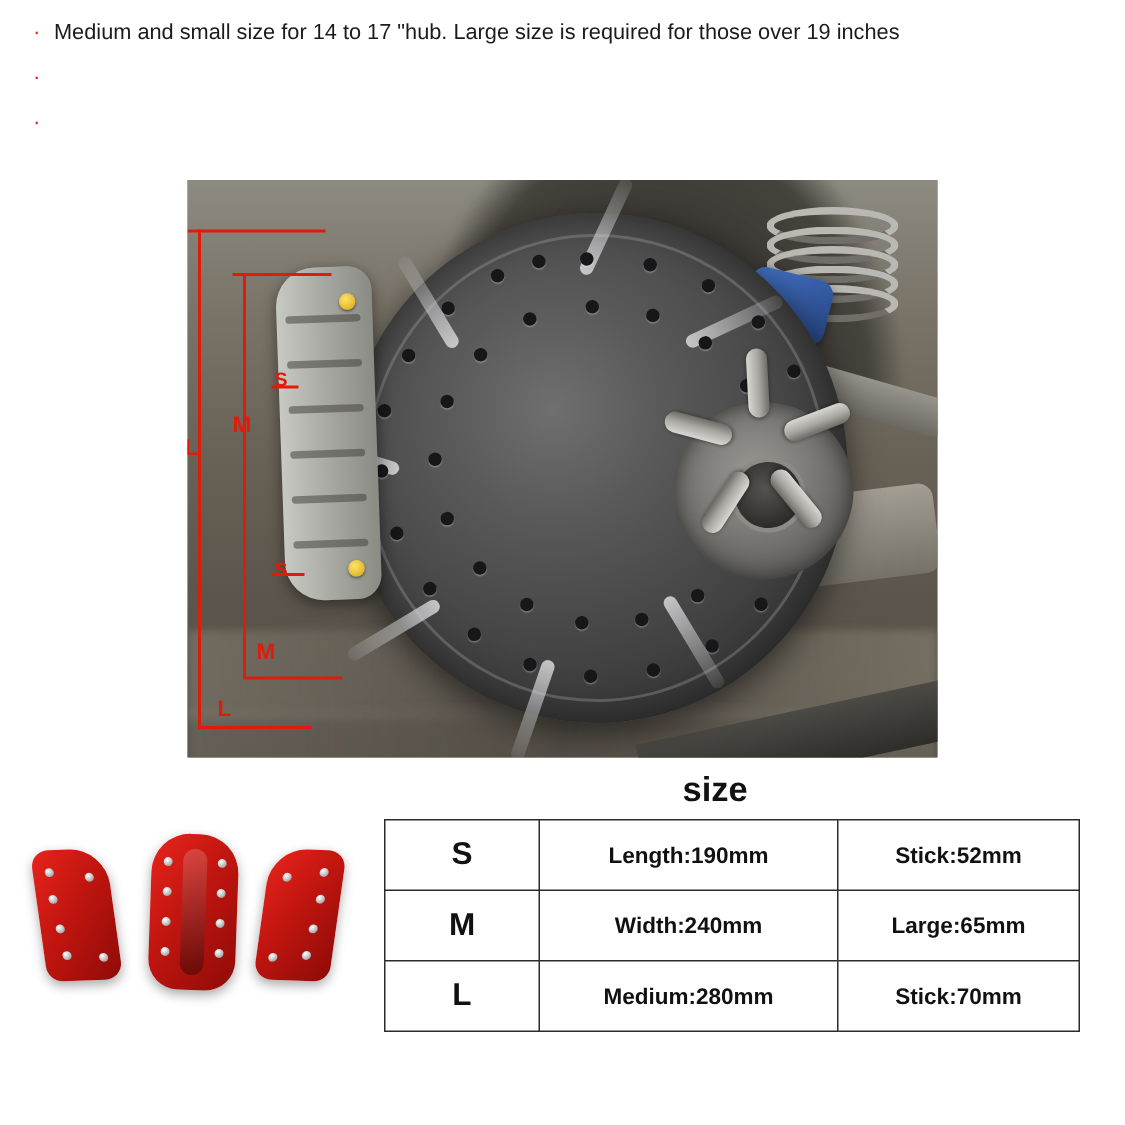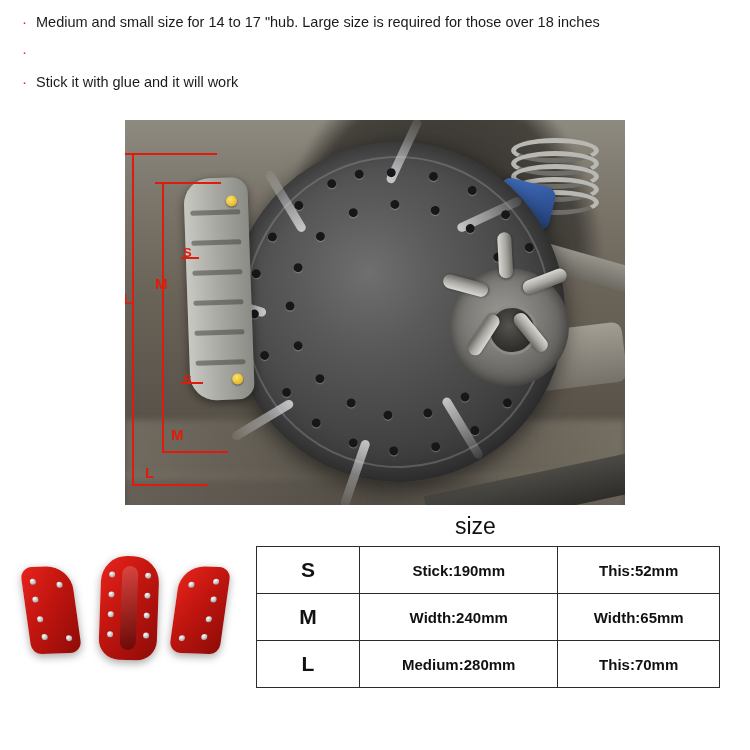--- a/index.html
+++ b/index.html
@@ -211,21 +211,21 @@
     font-family: "Liberation Sans", sans-serif;
   }
   .meas-label.small { font-size: 13px; }
 
   
   .size-title {
     position: absolute;
     left: 455px;
     top: 513px;
     font-size: 23px;
-    font-weight: normal;
+    font-weight: bold;
     color: #111;
   }
   table.size-table {
     position: absolute;
     left: 256px;
     top: 546px;
     width: 464px;
     border-collapse: collapse;
     background: #fff;
   }
@@ -290,28 +290,27 @@
     border-radius: 50%;
     background: radial-gradient(circle at 35% 30%, #ffffff, #b8b8b8 60%, #6d6d6d);
   }
 </style>
 </head>
 <body>
 
 <div class="bullets">
   <div class="bullet-row">
     <span class="bullet-dot">·</span>
-    <span class="bullet-text">Medium and small size for 14 to 17 "hub. Large size is required for those over 18 inches</span>
+    <span class="bullet-text">Medium and small size for 14 to 17 "hub. Large size is required for those over 19 inches</span>
   </div>
   <div class="bullet-row">
     <span class="bullet-dot">·</span>
   </div>
   <div class="bullet-row">
     <span class="bullet-dot">·</span>
-    <span class="bullet-text">Stick it with glue and it will work</span>
   </div>
 </div>
 
 <div class="photo-wrap">
   <div class="photo-bg"></div>
   <div class="ground-streak" style="top:300px;"></div>
   <div class="ground-streak" style="top:352px;opacity:.7;"></div>
   <div class="wheel-well"></div>
 
   <div class="spring">
@@ -451,27 +450,27 @@
     <div class="rivet" style="left:8px;top:70px"></div>
   </div>
 </div>
 
 <div class="size-title">size</div>
 
 <table class="size-table">
   <tbody>
     <tr>
       <td class="sz">S</td>
-      <td>Stick:190mm</td>
-      <td>This:52mm</td>
+      <td>Length:190mm</td>
+      <td>Stick:52mm</td>
     </tr>
     <tr>
       <td class="sz">M</td>
       <td>Width:240mm</td>
-      <td>Width:65mm</td>
+      <td>Large:65mm</td>
     </tr>
     <tr>
       <td class="sz">L</td>
       <td>Medium:280mm</td>
-      <td>This:70mm</td>
+      <td>Stick:70mm</td>
     </tr>
   </tbody>
 </table>
 
 </body></html>

